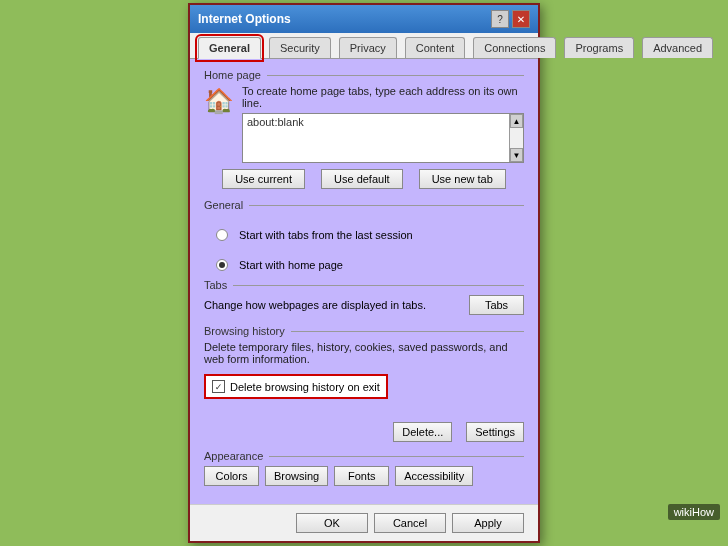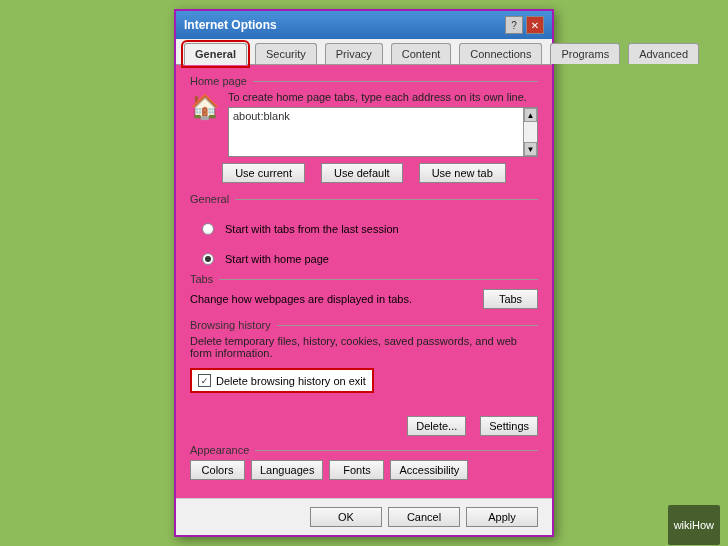--- a/index.html
+++ b/index.html
@@ -9,23 +9,23 @@
       height: 546px;
       display: flex;
       align-items: center;
       justify-content: center;
       font-family: 'Segoe UI', Tahoma, sans-serif;
       font-size: 12px;
       position: relative;
     }
 
     .dialog {
-      background: #ec4899;
-      border: 2px solid #a21caf;
-      width: 380px;
+      background: #c4b5fd;
+      border: 2px solid #7f1d1d;
+      width: 352px;
       box-shadow: 3px 3px 10px rgba(0,0,0,0.4);
     }
 
     .title-bar {
       background: linear-gradient(to bottom, #4a90d9, #2c6fbd);
       color: white;
       padding: 5px 8px;
       display: flex;
       align-items: center;
       justify-content: space-between;
@@ -256,25 +256,25 @@
       padding: 8px 14px;
       border-top: 1px solid #ccc;
       display: flex;
       justify-content: flex-end;
       gap: 6px;
       background: #f0f0f0;
     }
 
     .wikihow-badge {
       position: absolute;
-      bottom: 1px;
+      bottom: 26px;
       right: 8px;
       background: rgba(0,0,0,0.5);
       color: white;
-      padding: 14px 6px;
+      padding: 2px 6px;
       font-size: 11px;
       border-radius: 2px;
     }
   </style>
 </head>
 <body>
 
 <div class="dialog">
 
   <div class="title-bar">
@@ -350,21 +350,21 @@
       <div class="bh-buttons">
         <button class="btn btn-small">Delete...</button>
         <button class="btn btn-small">Settings</button>
       </div>
     </div>
 
     <div class="section appearance-section">
       <div class="section-title">Appearance</div>
       <div class="appearance-btns">
         <button class="btn btn-small">Colors</button>
-        <button class="btn btn-small">Languages</button>
+        <button class="btn btn-small">Browsing</button>
         <button class="btn btn-small">Fonts</button>
         <button class="btn btn-small">Accessibility</button>
       </div>
     </div>
 
   </div>
 
   <div class="dialog-footer">
     <button class="btn">OK</button>
     <button class="btn">Cancel</button>

